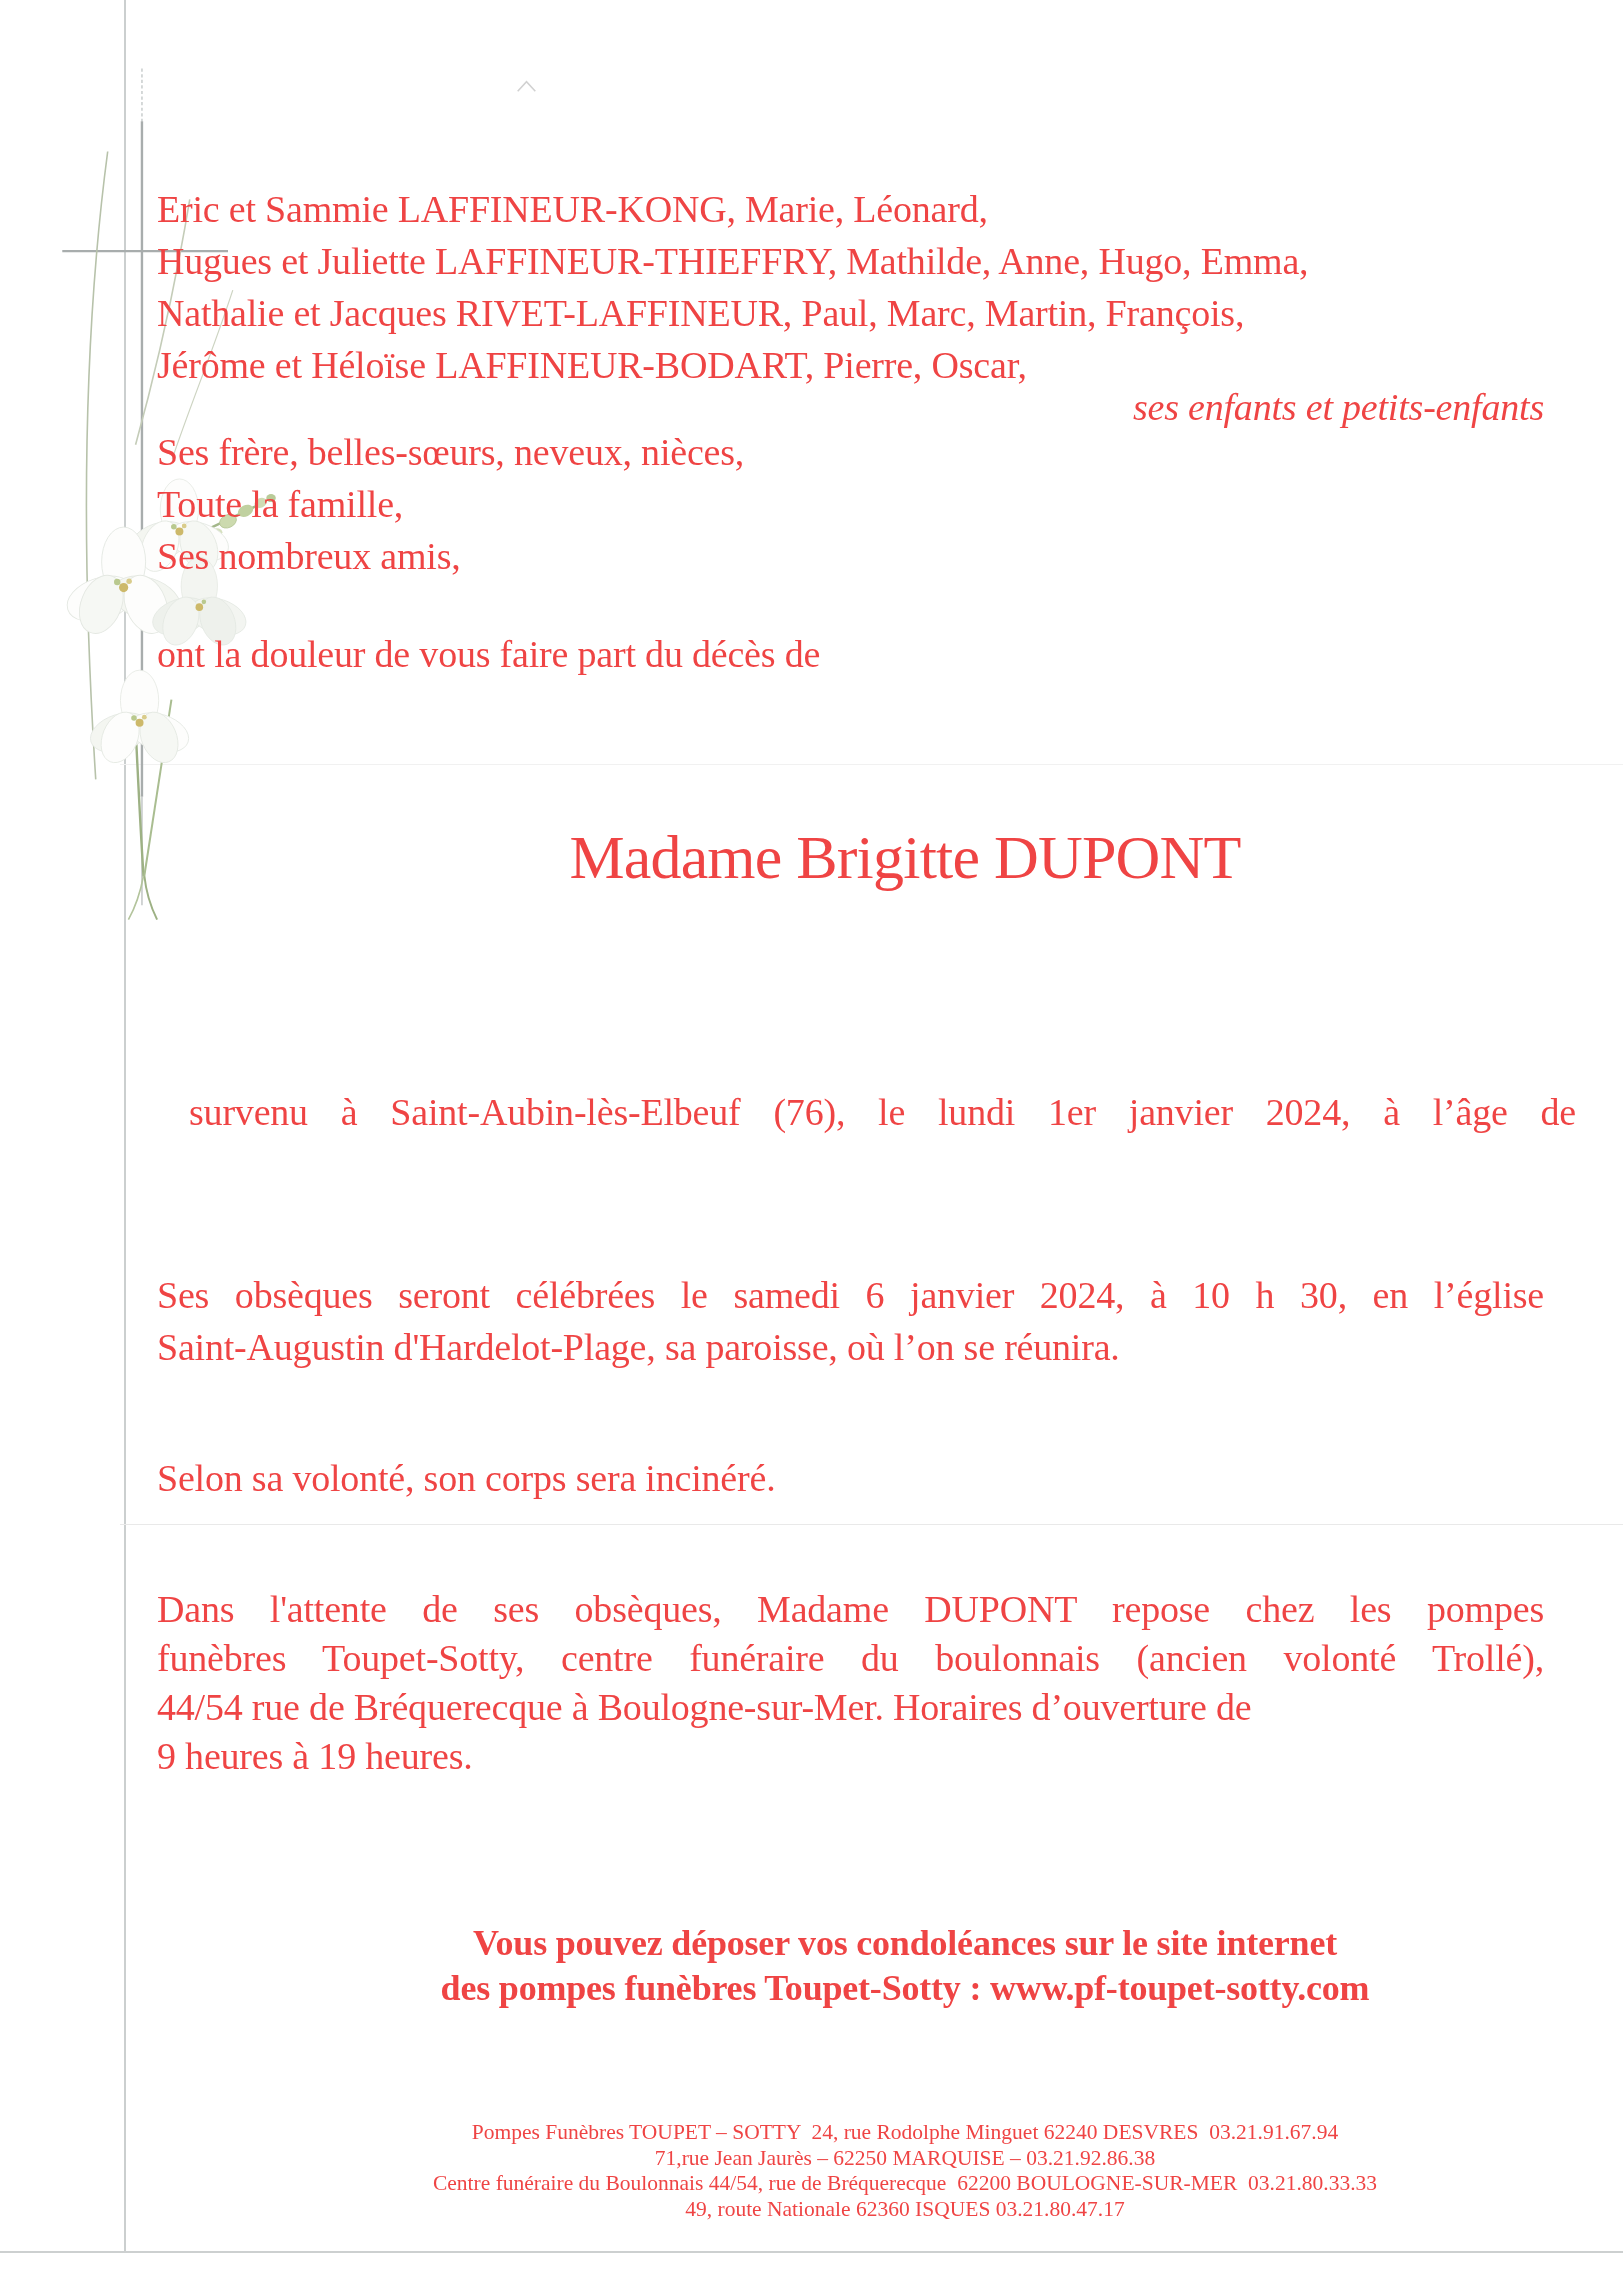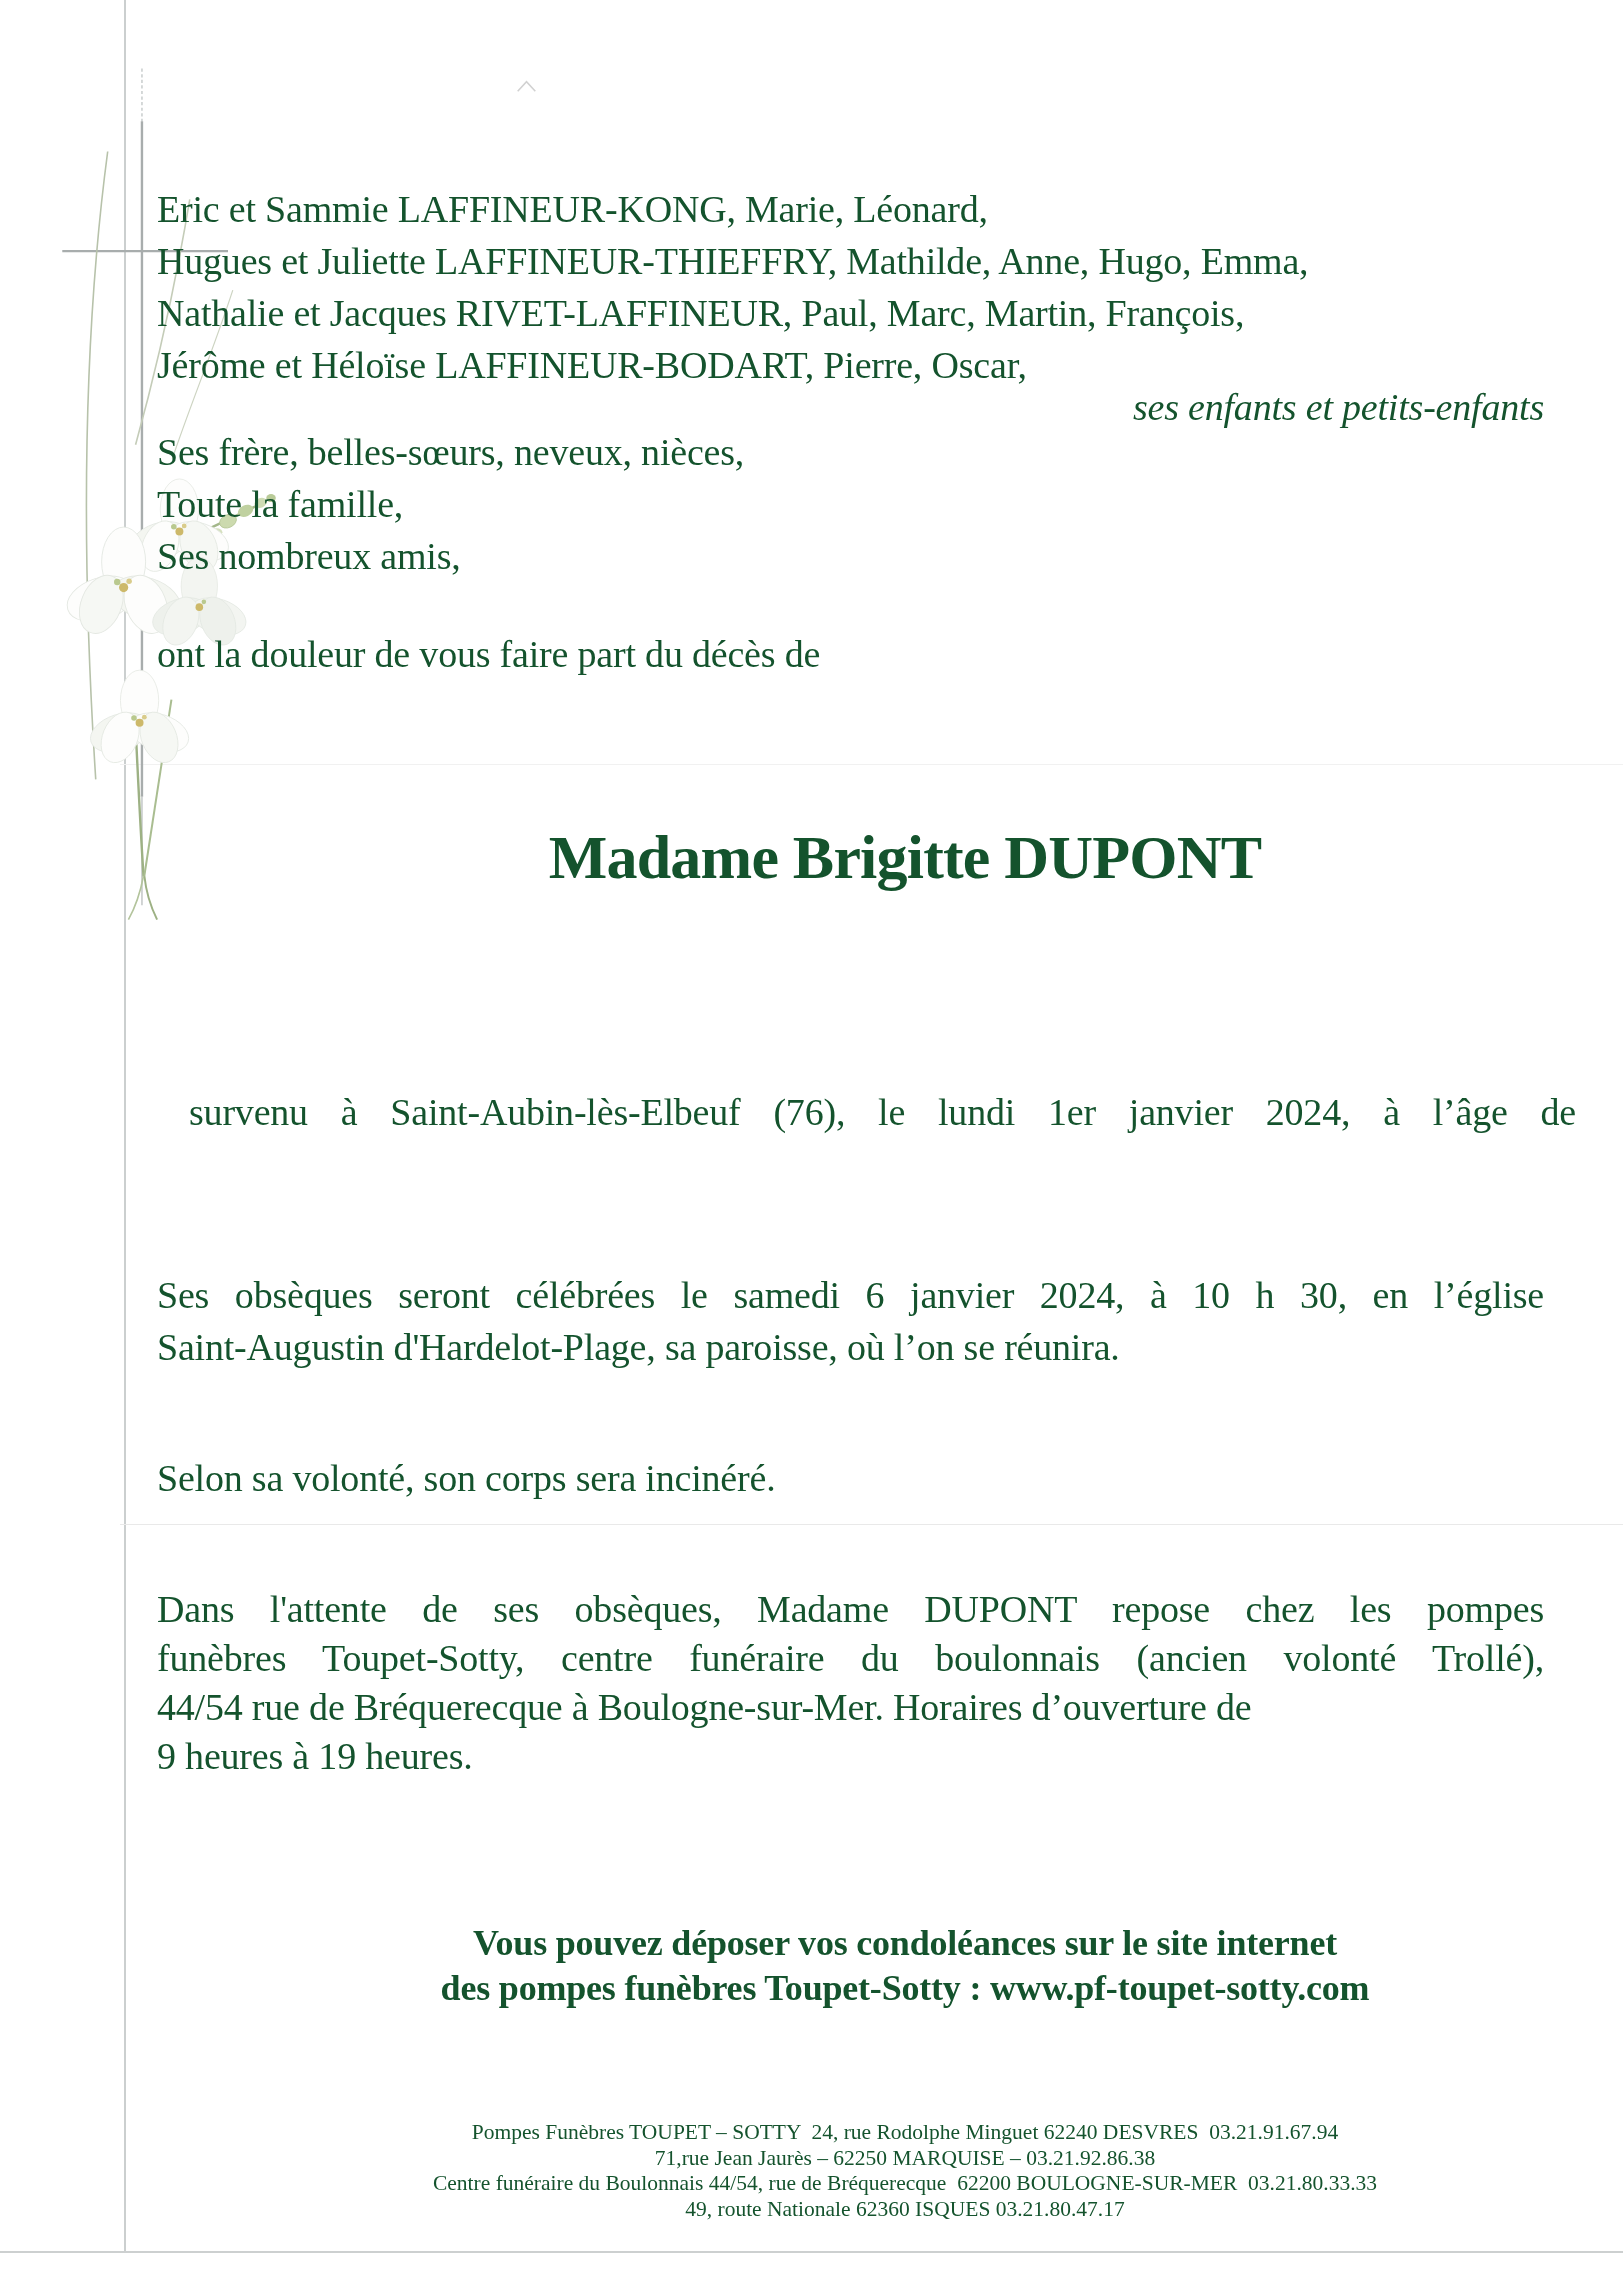--- a/index.html
+++ b/index.html
@@ -1,42 +1,42 @@
 <!DOCTYPE html>
 <html lang="fr" style="font-size:12.8px"><head>
 <meta charset="utf-8">
 <style>
   html,body{margin:0;padding:0;background:#ffffff;}
   .page{
     position:relative;
     width:1624px;height:2295px;
     background:#ffffff;
     font-family:"Liberation Serif", serif;
-    color:#14532d;
+    color:#ef4444;
     overflow:hidden;
   }
   
   .edge-left{position:absolute;left:124px;top:0;width:1.6px;height:2252px;background:#cbcfcf;}
   .edge-bottom{position:absolute;left:0;top:2251px;width:1624px;height:1.6px;background:#cdd0d0;}
   .crease-1{position:absolute;left:120px;top:764px;width:1504px;height:0.8px;background:#f1f1f1;}
   .crease-2{position:absolute;left:120px;top:1524px;width:1504px;height:0.8px;background:#e9e9e9;}
   .artifact-caret{position:absolute;left:516px;top:80px;opacity:.45;}
   
   .decoration{position:absolute;left:32px;top:62px;}
   
   .col{position:absolute;left:157px;width:1387px;}
   .body-line{font-size:38px;line-height:52px;letter-spacing:-0.2px;white-space:pre-wrap;}
   .stretch{text-align:justify;text-align-last:justify;text-justify:inter-word;}
   .family-block{top:183px;}
   .relation-note{top:381px;text-align:right;font-style:italic;font-family:Liberation Serif, serif;}
   .relatives-block{top:426px;}
   .intro-line{top:628px;}
   .deceased-name{
     position:absolute;left:905px;top:821px;transform:translateX(-50%);
-    margin:0;font-size:62px;line-height:72px;font-weight:bold;letter-spacing:-0.8px;
+    margin:0;font-size:62px;line-height:72px;font-weight:normal;letter-spacing:-0.8px;
     white-space:nowrap;
   }
   .death-para{top:1086px;margin-left:32px;}
   .funeral-para{top:1269px;}
   .cremation-line{top:1452px;}
   .repose-para{top:1585px;}
   .repose-para .body-line{line-height:49px;}
   .condolences{
     position:absolute;left:905px;top:1921px;transform:translateX(-50%);
     text-align:center;font-weight:bold;

